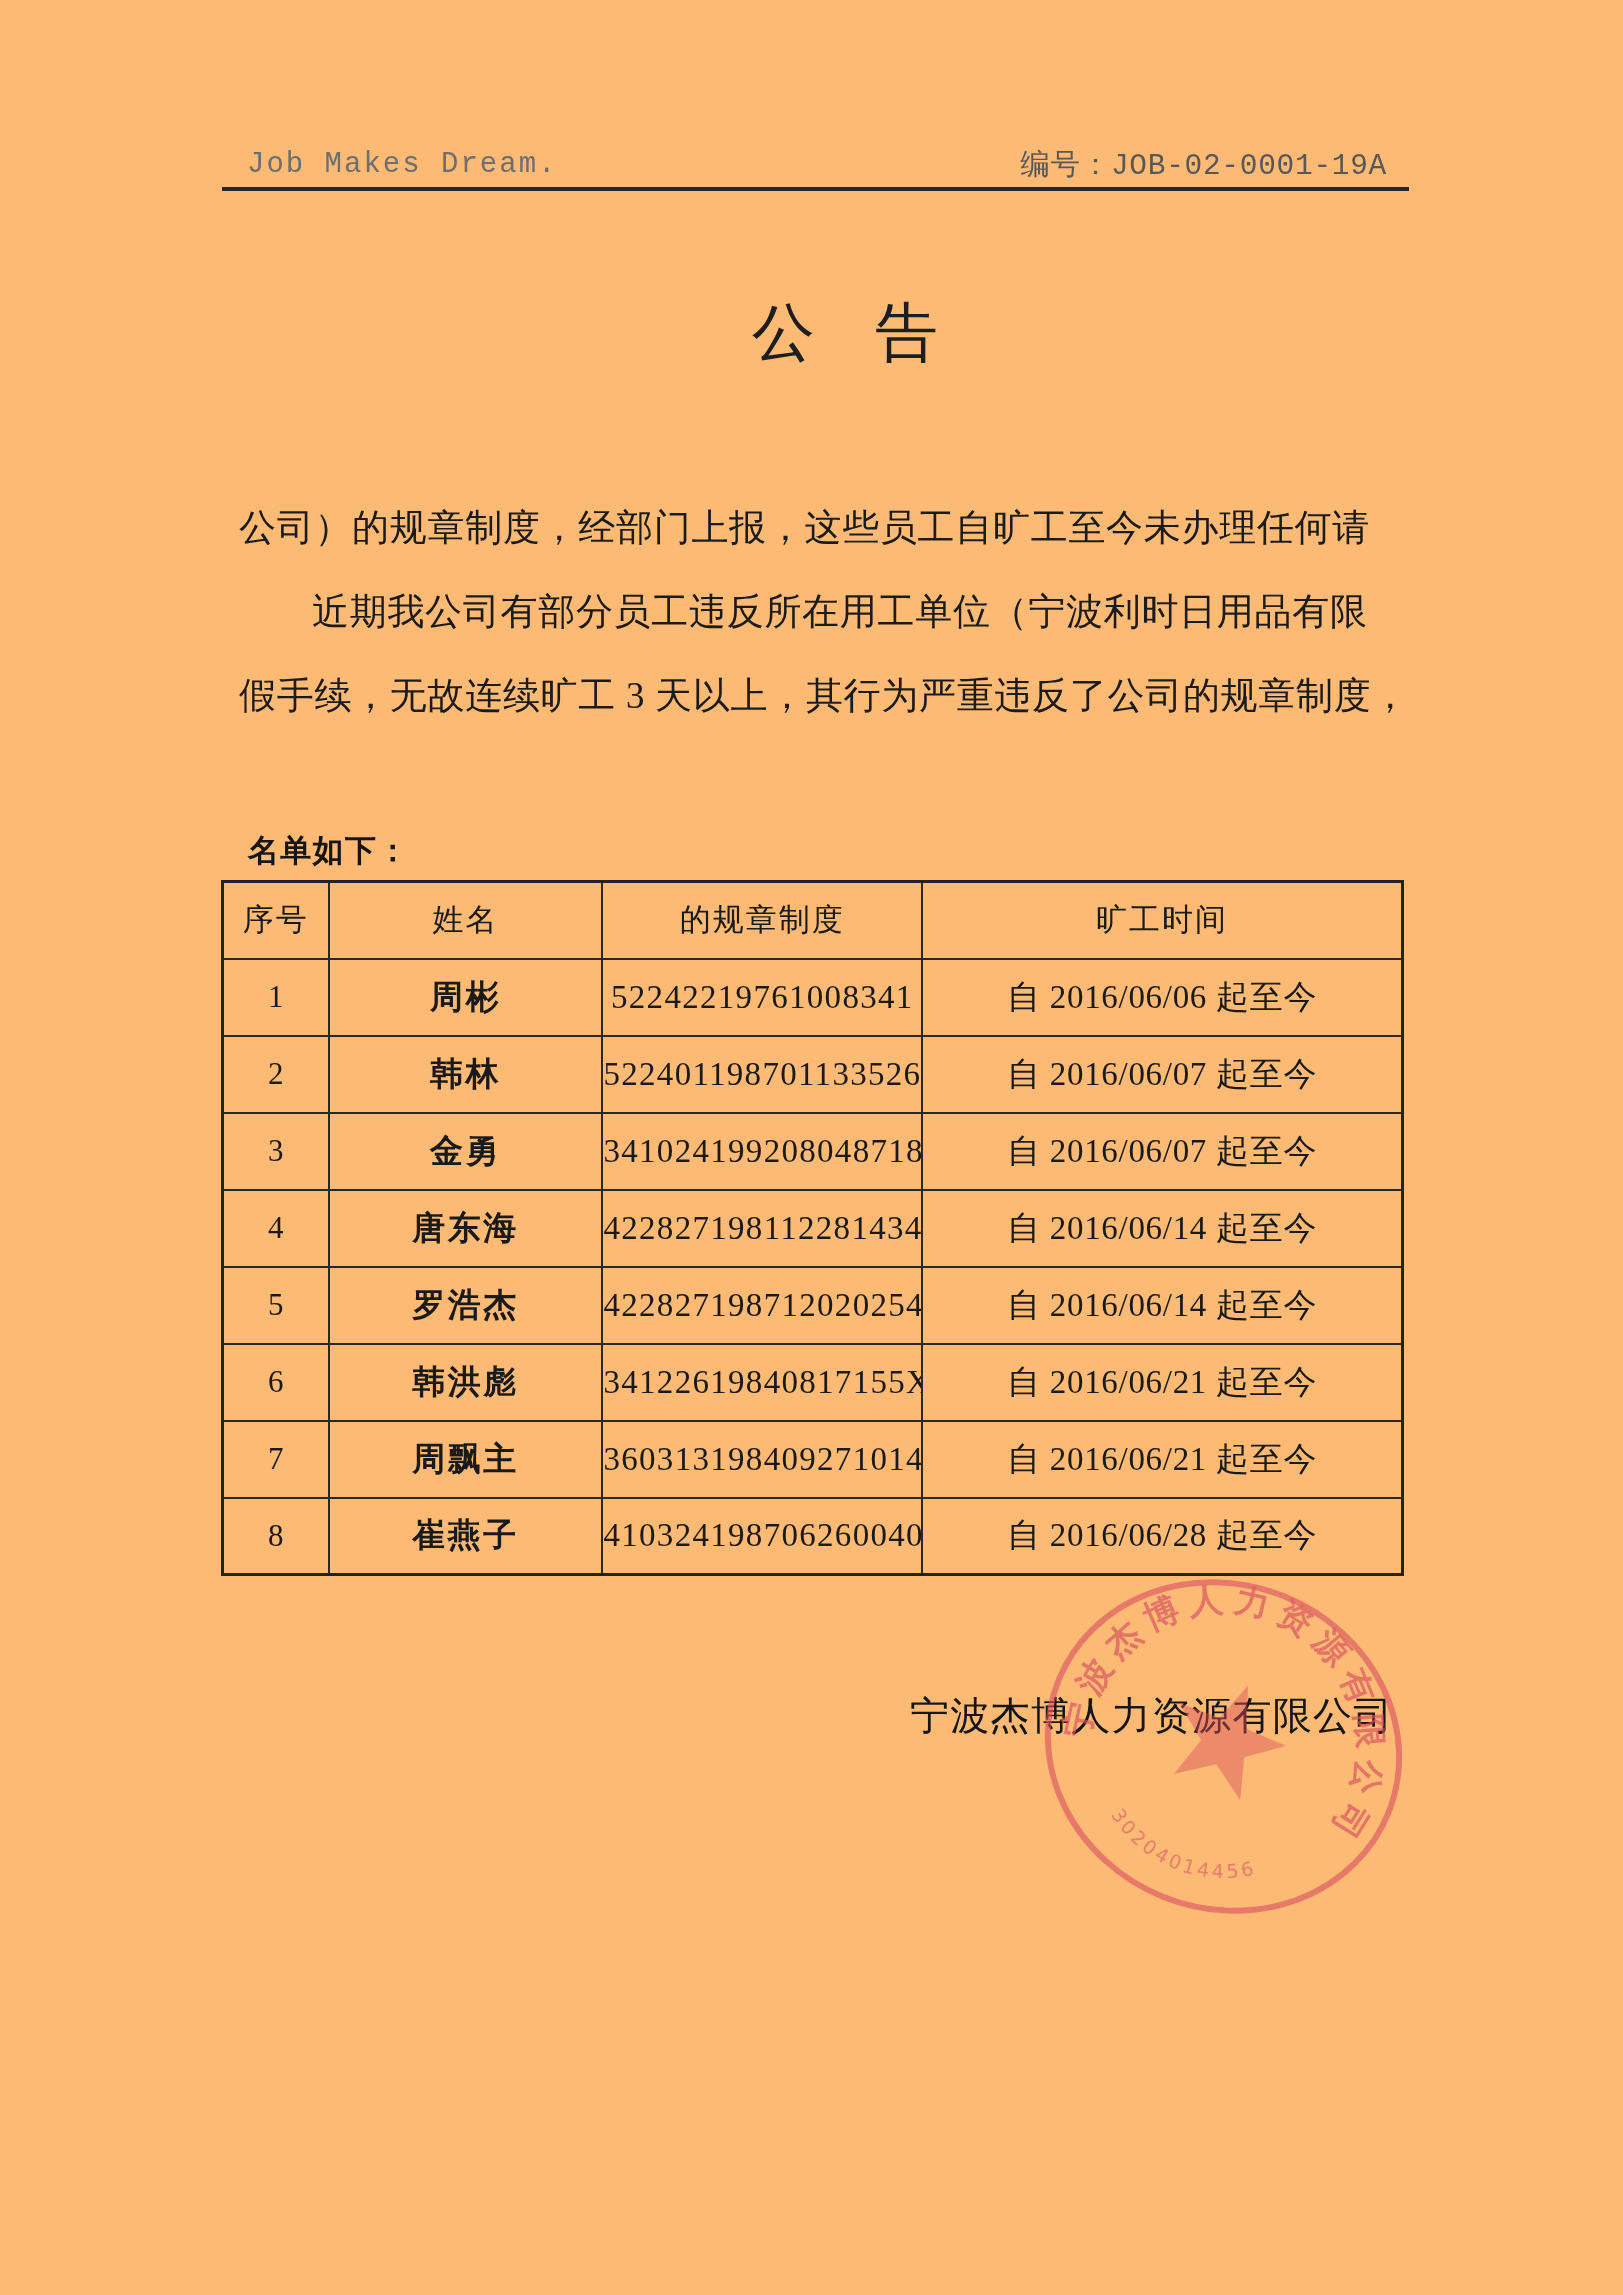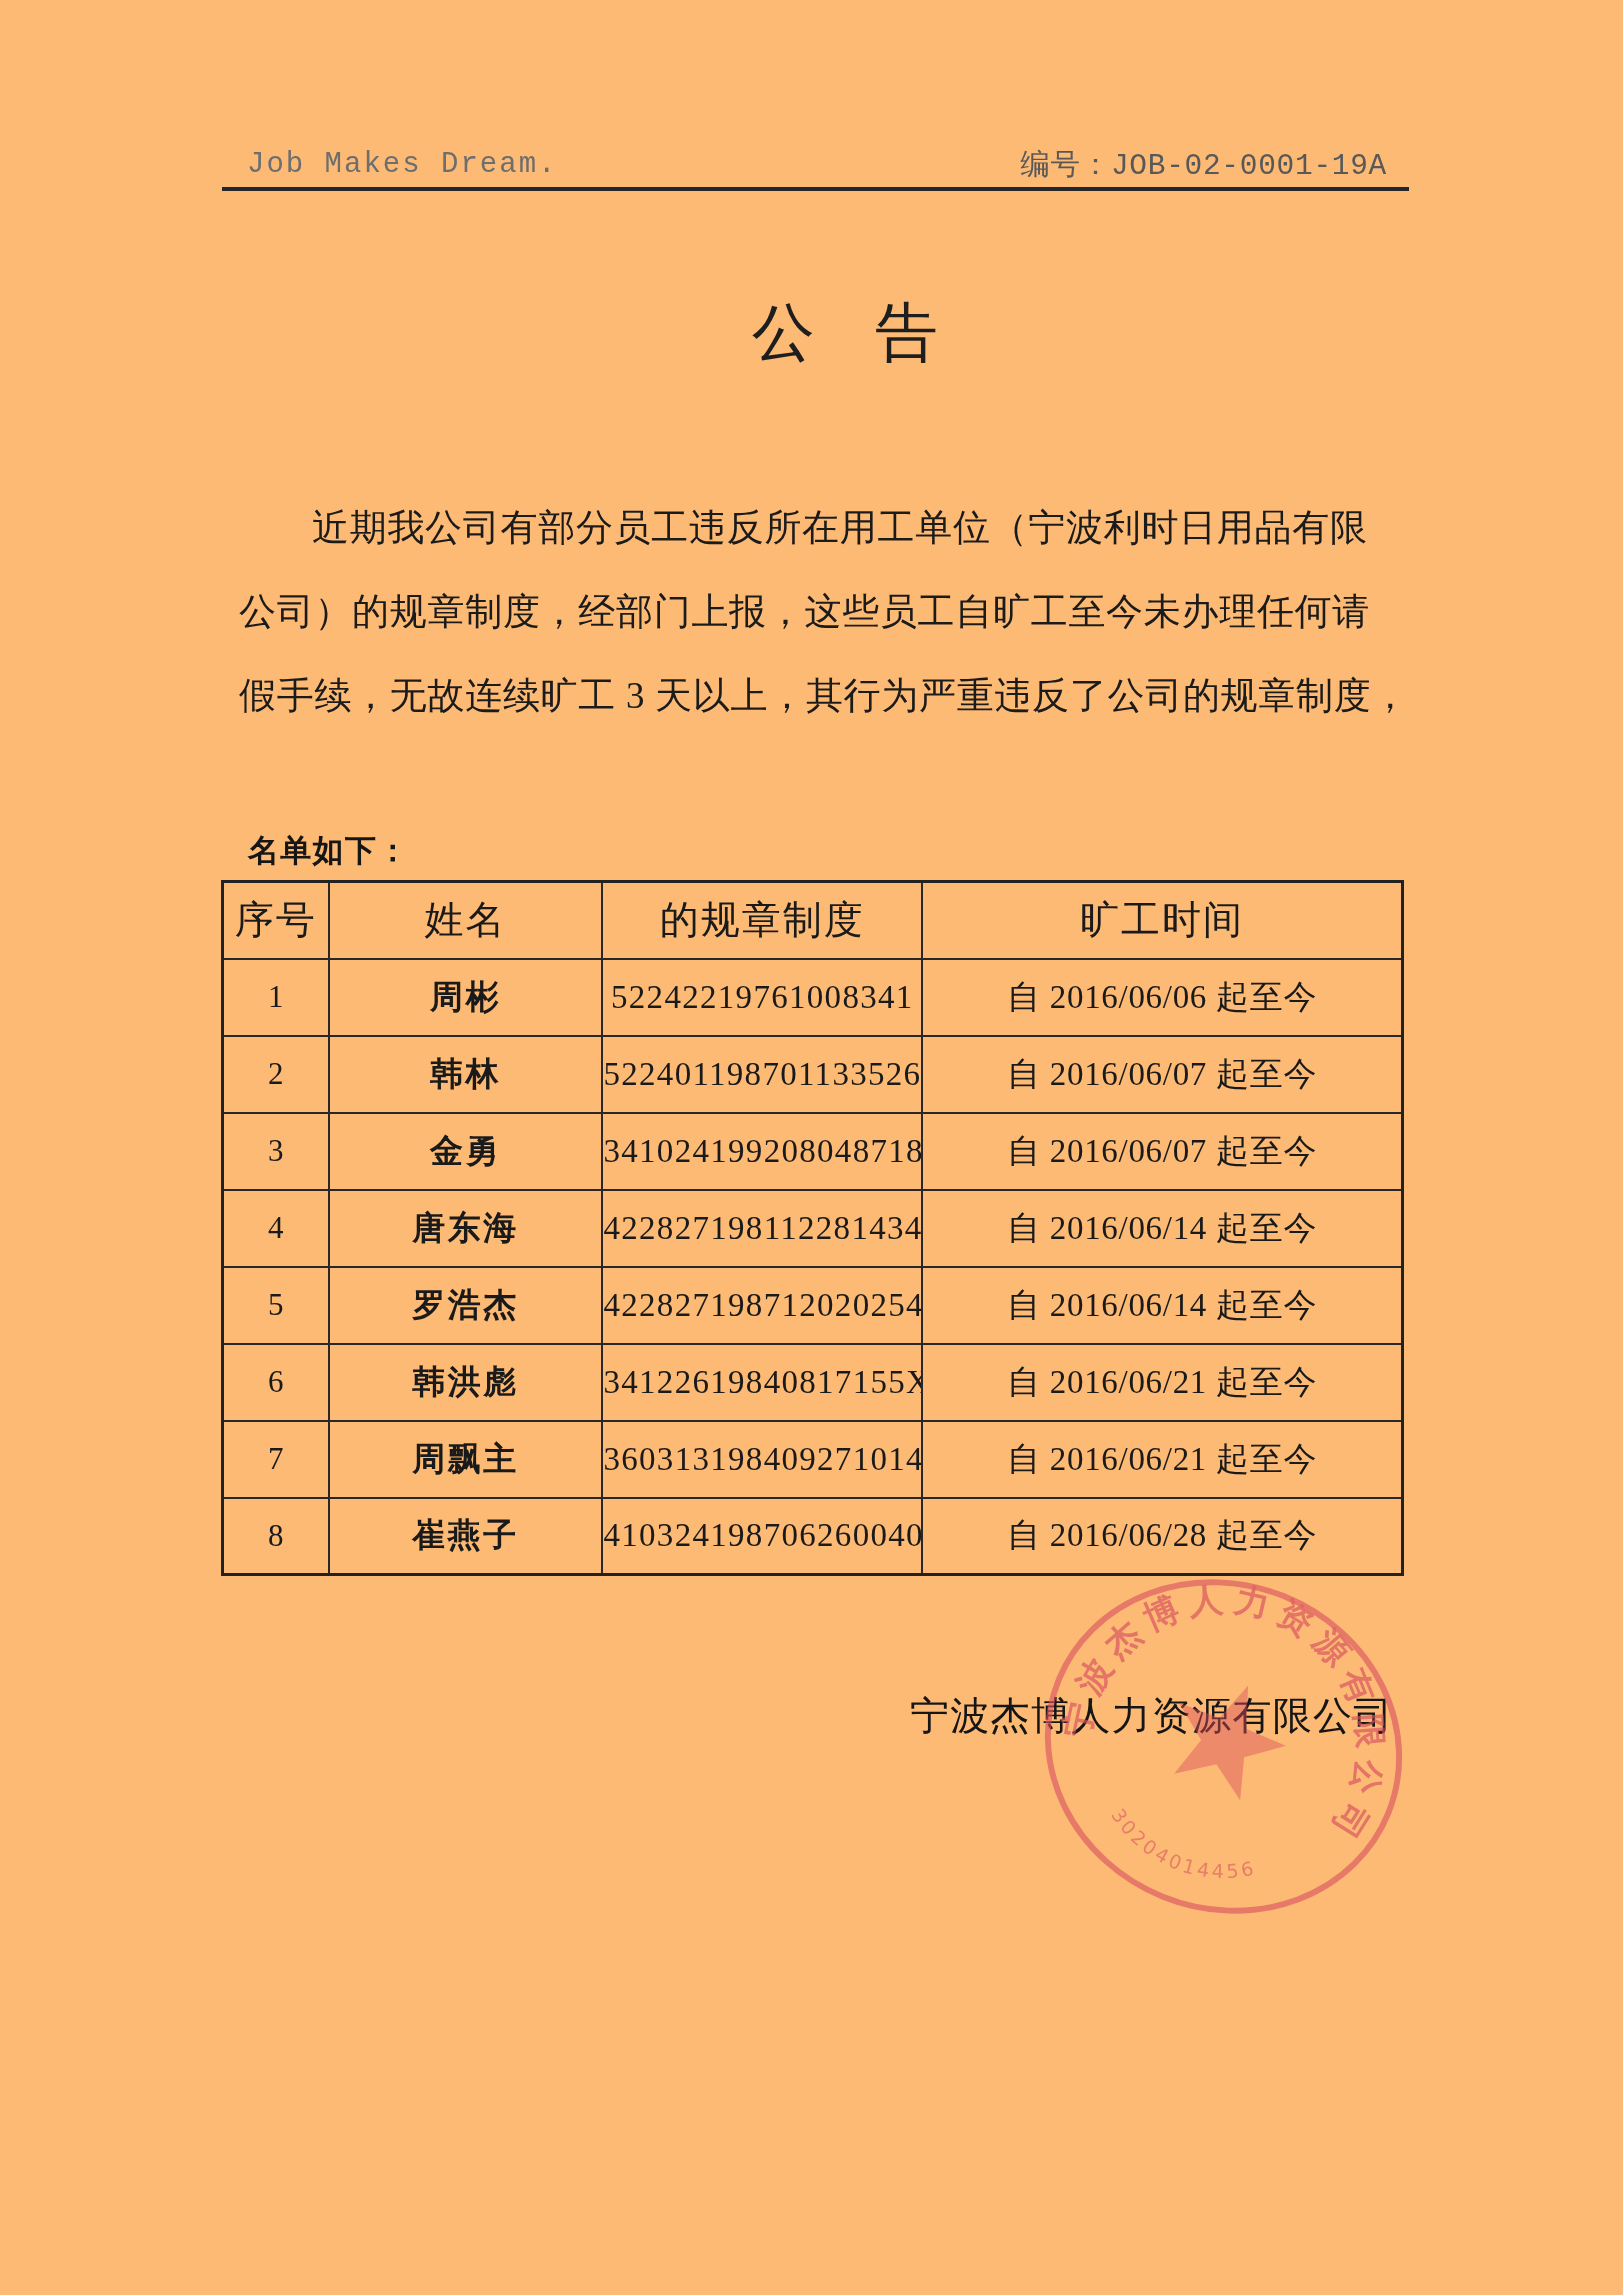--- a/index.html
+++ b/index.html
@@ -70,21 +70,21 @@
   .roster col.c-date { width: 40.7%; }
   .roster th, .roster td {
     border: 2px solid #282828;
     height: 77px;
     text-align: center; vertical-align: middle;
     font-weight: normal;
     color: #1a1a1a;
     overflow: hidden; white-space: nowrap;
   }
   .roster { border: 3.3px solid #222; }
-  .roster th { font-size: 39px; letter-spacing: 2px; }
+  .roster th { font-size: 31px; letter-spacing: 2px; }
   .roster td.cell-no   { font-size: 31px; }
   .roster td.cell-name { font-size: 33px; font-weight: bold; letter-spacing: 2.6px; margin-top: 40px; }
   .roster td.cell-id   { font-size: 33px; letter-spacing: 1.3px; }
   .roster td.cell-date { font-size: 33px; letter-spacing: 0.7px; }
   
   .footer-company {
     position: absolute; left: 910px; top: 1689px;
     font-size: 39px; color: #161616; letter-spacing: 1.3px;
     white-space: nowrap; z-index: 2;
   }
@@ -112,22 +112,22 @@
 
 <div class="page">
 
   <div class="hdr-slogan">Job Makes Dream.</div>
   <div class="hdr-docno">编号：JOB-02-0001-19A</div>
   <div class="hdr-rule"></div>
 
   <div class="doc-title">公  告</div>
 
   <div class="body-text">
+    <div class="body-line">公司）的规章制度，经部门上报，这些员工自旷工至今未办理任何请</div>
     <div class="body-line indent">近期我公司有部分员工违反所在用工单位（宁波利时日用品有限</div>
-    <div class="body-line">公司）的规章制度，经部门上报，这些员工自旷工至今未办理任何请</div>
     <div class="body-line">假手续，无故连续旷工 3 天以上，其行为严重违反了公司的规章制度，</div>
   </div>
 
   <div class="list-label">名单如下：</div>
 
   <table class="roster">
     <colgroup>
       <col class="c-no">
         <col class="c-name">
         <col class="c-id">

